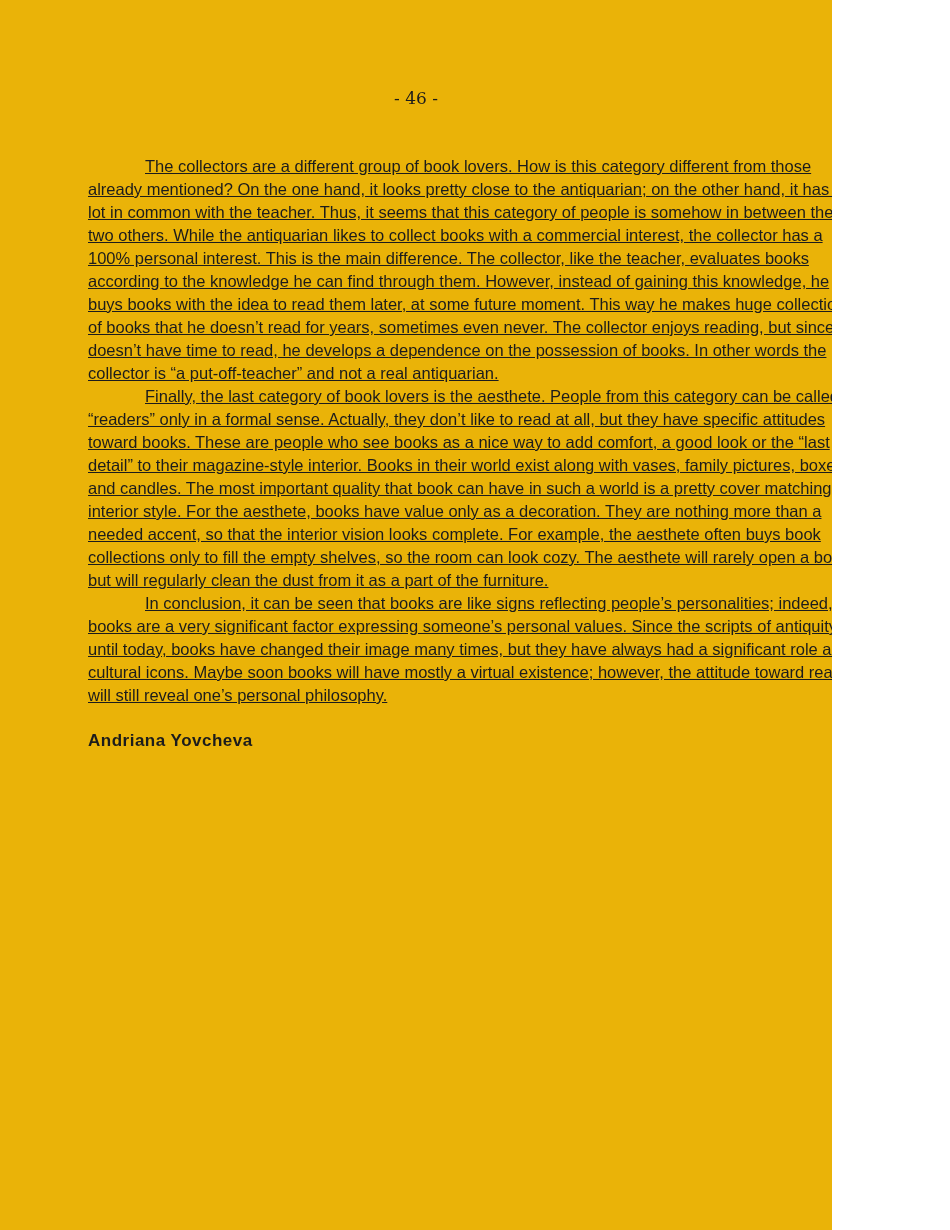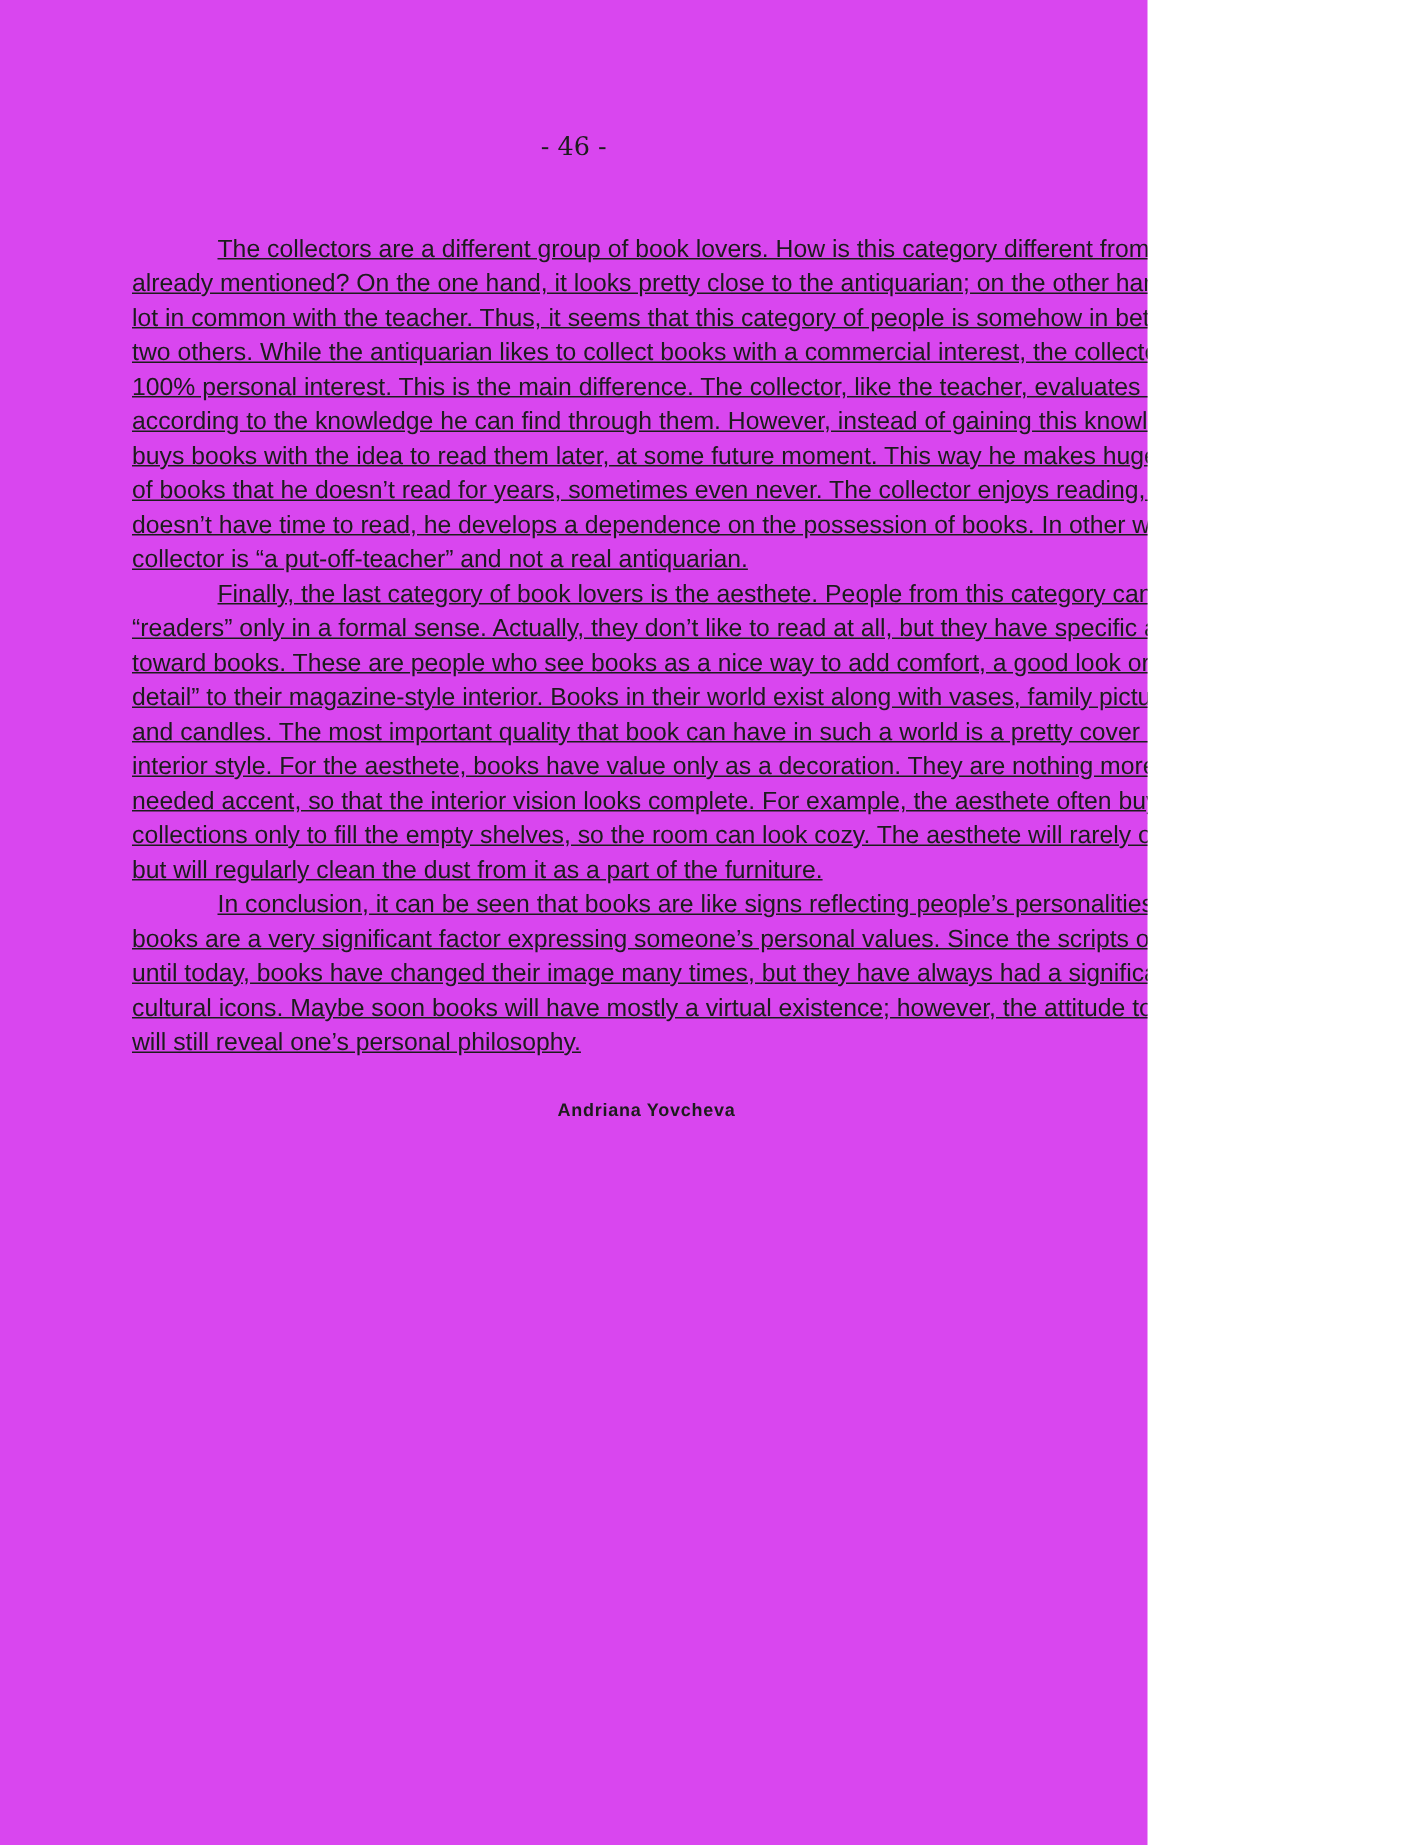--- a/index.html
+++ b/index.html
@@ -2,23 +2,23 @@
 <html><head>
 <meta charset="utf-8">
 <style>
   html, body {
     margin: 0;
     padding: 0;
     background: #ffffff;
   }
   .page {
     position: relative;
-    width: 765px;
+    width: 832px;
     height: 1230px;
-    background: #d946ef;
+    background: #eab308;
     font-family: "Liberation Sans", sans-serif;
     color: #1c1c1c;
     overflow: hidden;
   }
   .page-number {
     position: absolute;
     top: 88px;
     left: 0;
     width: 100%;
     text-align: center;
@@ -37,23 +37,23 @@
   }
   .content p {
     margin: 0;
     padding: 0;
     text-indent: 57px;
     text-decoration: underline;
   }
   .author {
     margin-top: 22px;
     padding-right: 90px;
-    text-align: center;
+    text-align: left;
     font-weight: bold;
-    font-size: 12px;
+    font-size: 17px;
     letter-spacing: 0.5px;
   }
 </style>
 </head>
 <body>
 
 <div class="page">
   <div class="page-number">- 46 -</div>
 
   <div class="content">

